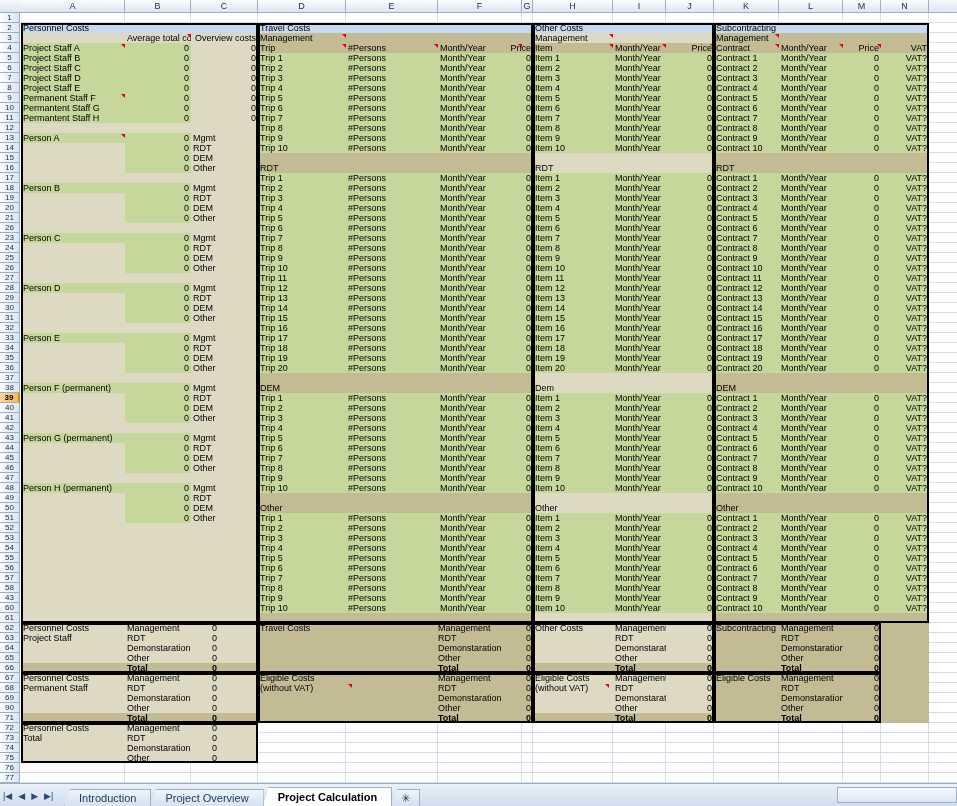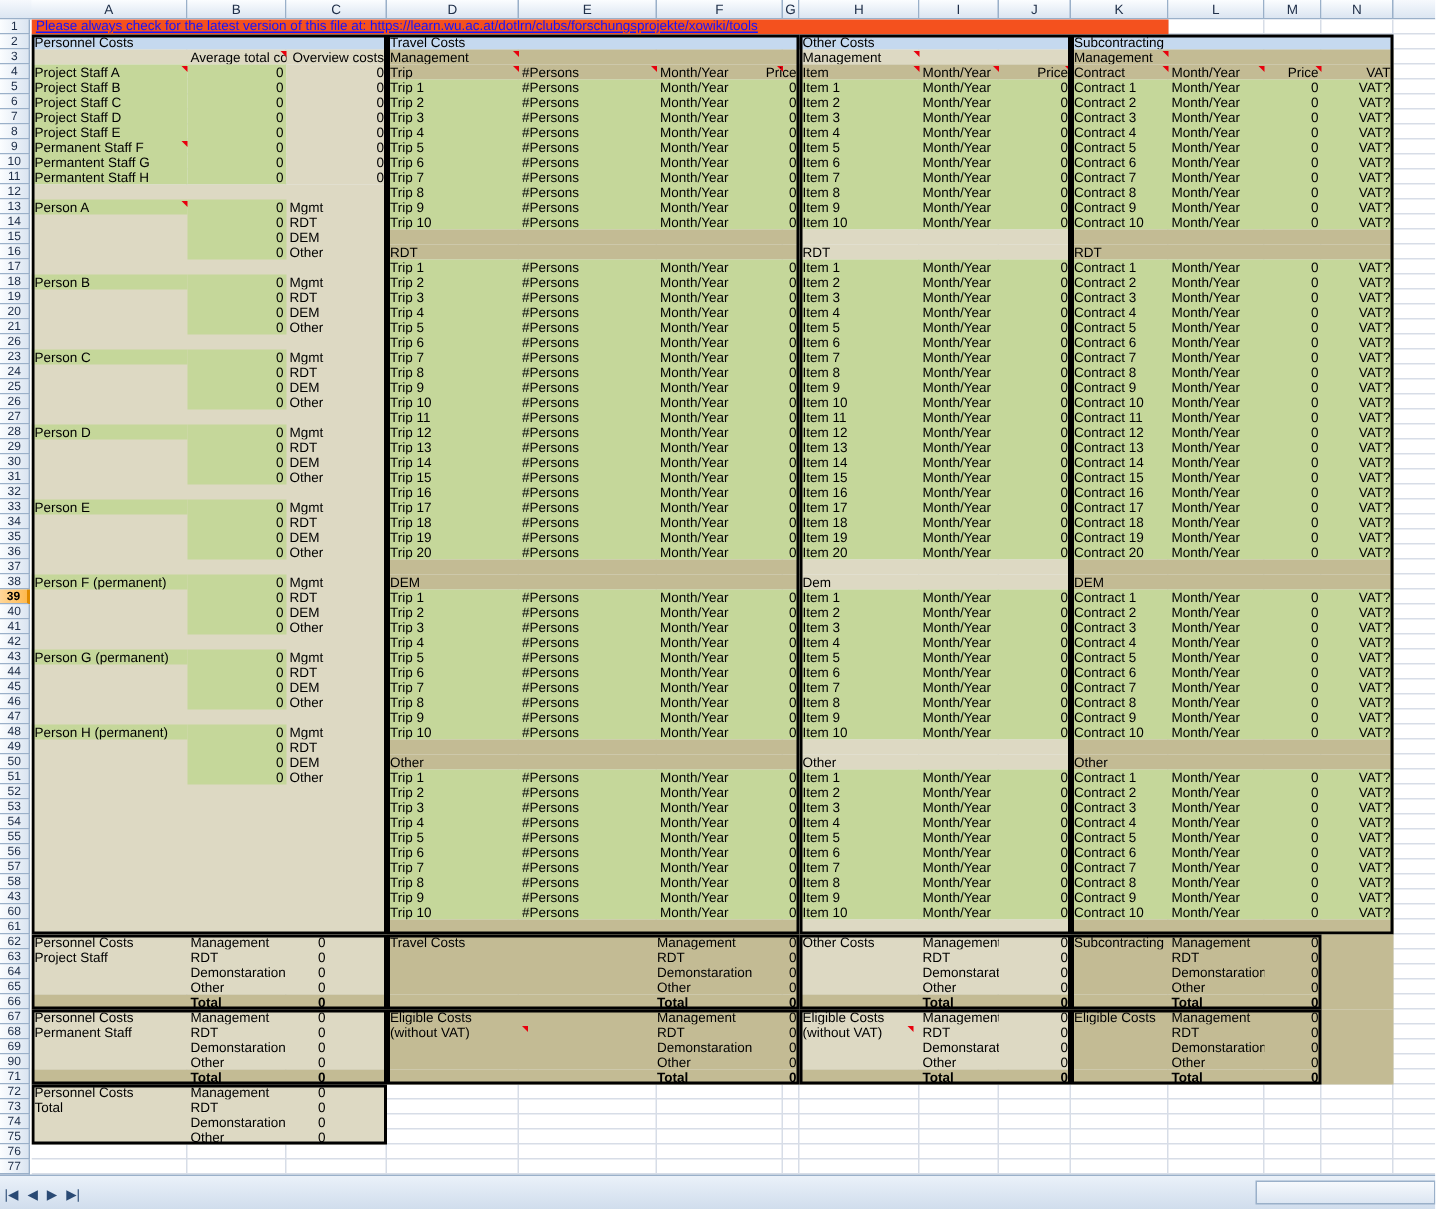--- a/index.html
+++ b/index.html
@@ -256,21 +256,20 @@
       <div class="gl-v" style="left: 416px;"></div>
       <div class="gl-v" style="left: 500px;"></div>
       <div class="gl-v" style="left: 511px;"></div>
       <div class="gl-v" style="left: 591px;"></div>
       <div class="gl-v" style="left: 644px;"></div>
       <div class="gl-v" style="left: 692px;"></div>
       <div class="gl-v" style="left: 757px;"></div>
       <div class="gl-v" style="left: 821px;"></div>
       <div class="gl-v" style="left: 859px;"></div>
       <div class="gl-v" style="left: 907px;"></div>
-      <div class="banner" style="left: 0px; width: 758px; top: -1px;">Please always check for the latest version of this file at: https://learn.wu.ac.at/dotlrn/clubs/forschungsprojekte/xowiki/tools</div>
       <div class="fill" style="left: 0px; width: 237px; top: 10px; height: 10px; background: rgb(197, 217, 239);"></div>
       <div class="c " style="left: 0px; width: 237px; top: 10px;">Personnel Costs</div>
       <div class="fill" style="left: 237px; width: 275px; top: 10px; height: 10px; background: rgb(197, 217, 239);"></div>
       <div class="c " style="left: 237px; width: 275px; top: 10px;">Travel Costs</div>
       <div class="fill" style="left: 512px; width: 181px; top: 10px; height: 10px; background: rgb(197, 217, 239);"></div>
       <div class="c " style="left: 512px; width: 181px; top: 10px;">Other Costs</div>
       <div class="fill" style="left: 693px; width: 215px; top: 10px; height: 10px; background: rgb(197, 217, 239);"></div>
       <div class="c " style="left: 693px; width: 215px; top: 10px;">Subcontracting</div>
       <div class="fill" style="left: 0px; width: 237px; top: 20px; height: 10px; background: rgb(221, 217, 195);"></div>
       <div class="c r" style="left: 104px; width: 66px; top: 20px;">Average total costs</div>
@@ -1157,15 +1156,21 @@
       <div class="bdr" style="left: 0px; width: 237px; top: 710px; height: 40px;"></div>
     </div>
 
   <div class="tabbar">
     <div class="navbtns" id="navbtns">
         <span>|◀</span>
         <span>◀</span>
         <span>▶</span>
         <span>▶|</span>
       </div>
+    <div class="tabs" id="tabs">
+        <div class="tab">Introduction</div>
+        <div class="tab">Project Overview</div>
+        <div class="tab active">Project Calculation</div>
+        <div class="tab mini">✳</div>
+      </div>
     <div class="hscroll"></div>
   </div>
 </div>
 
 </body></html>

